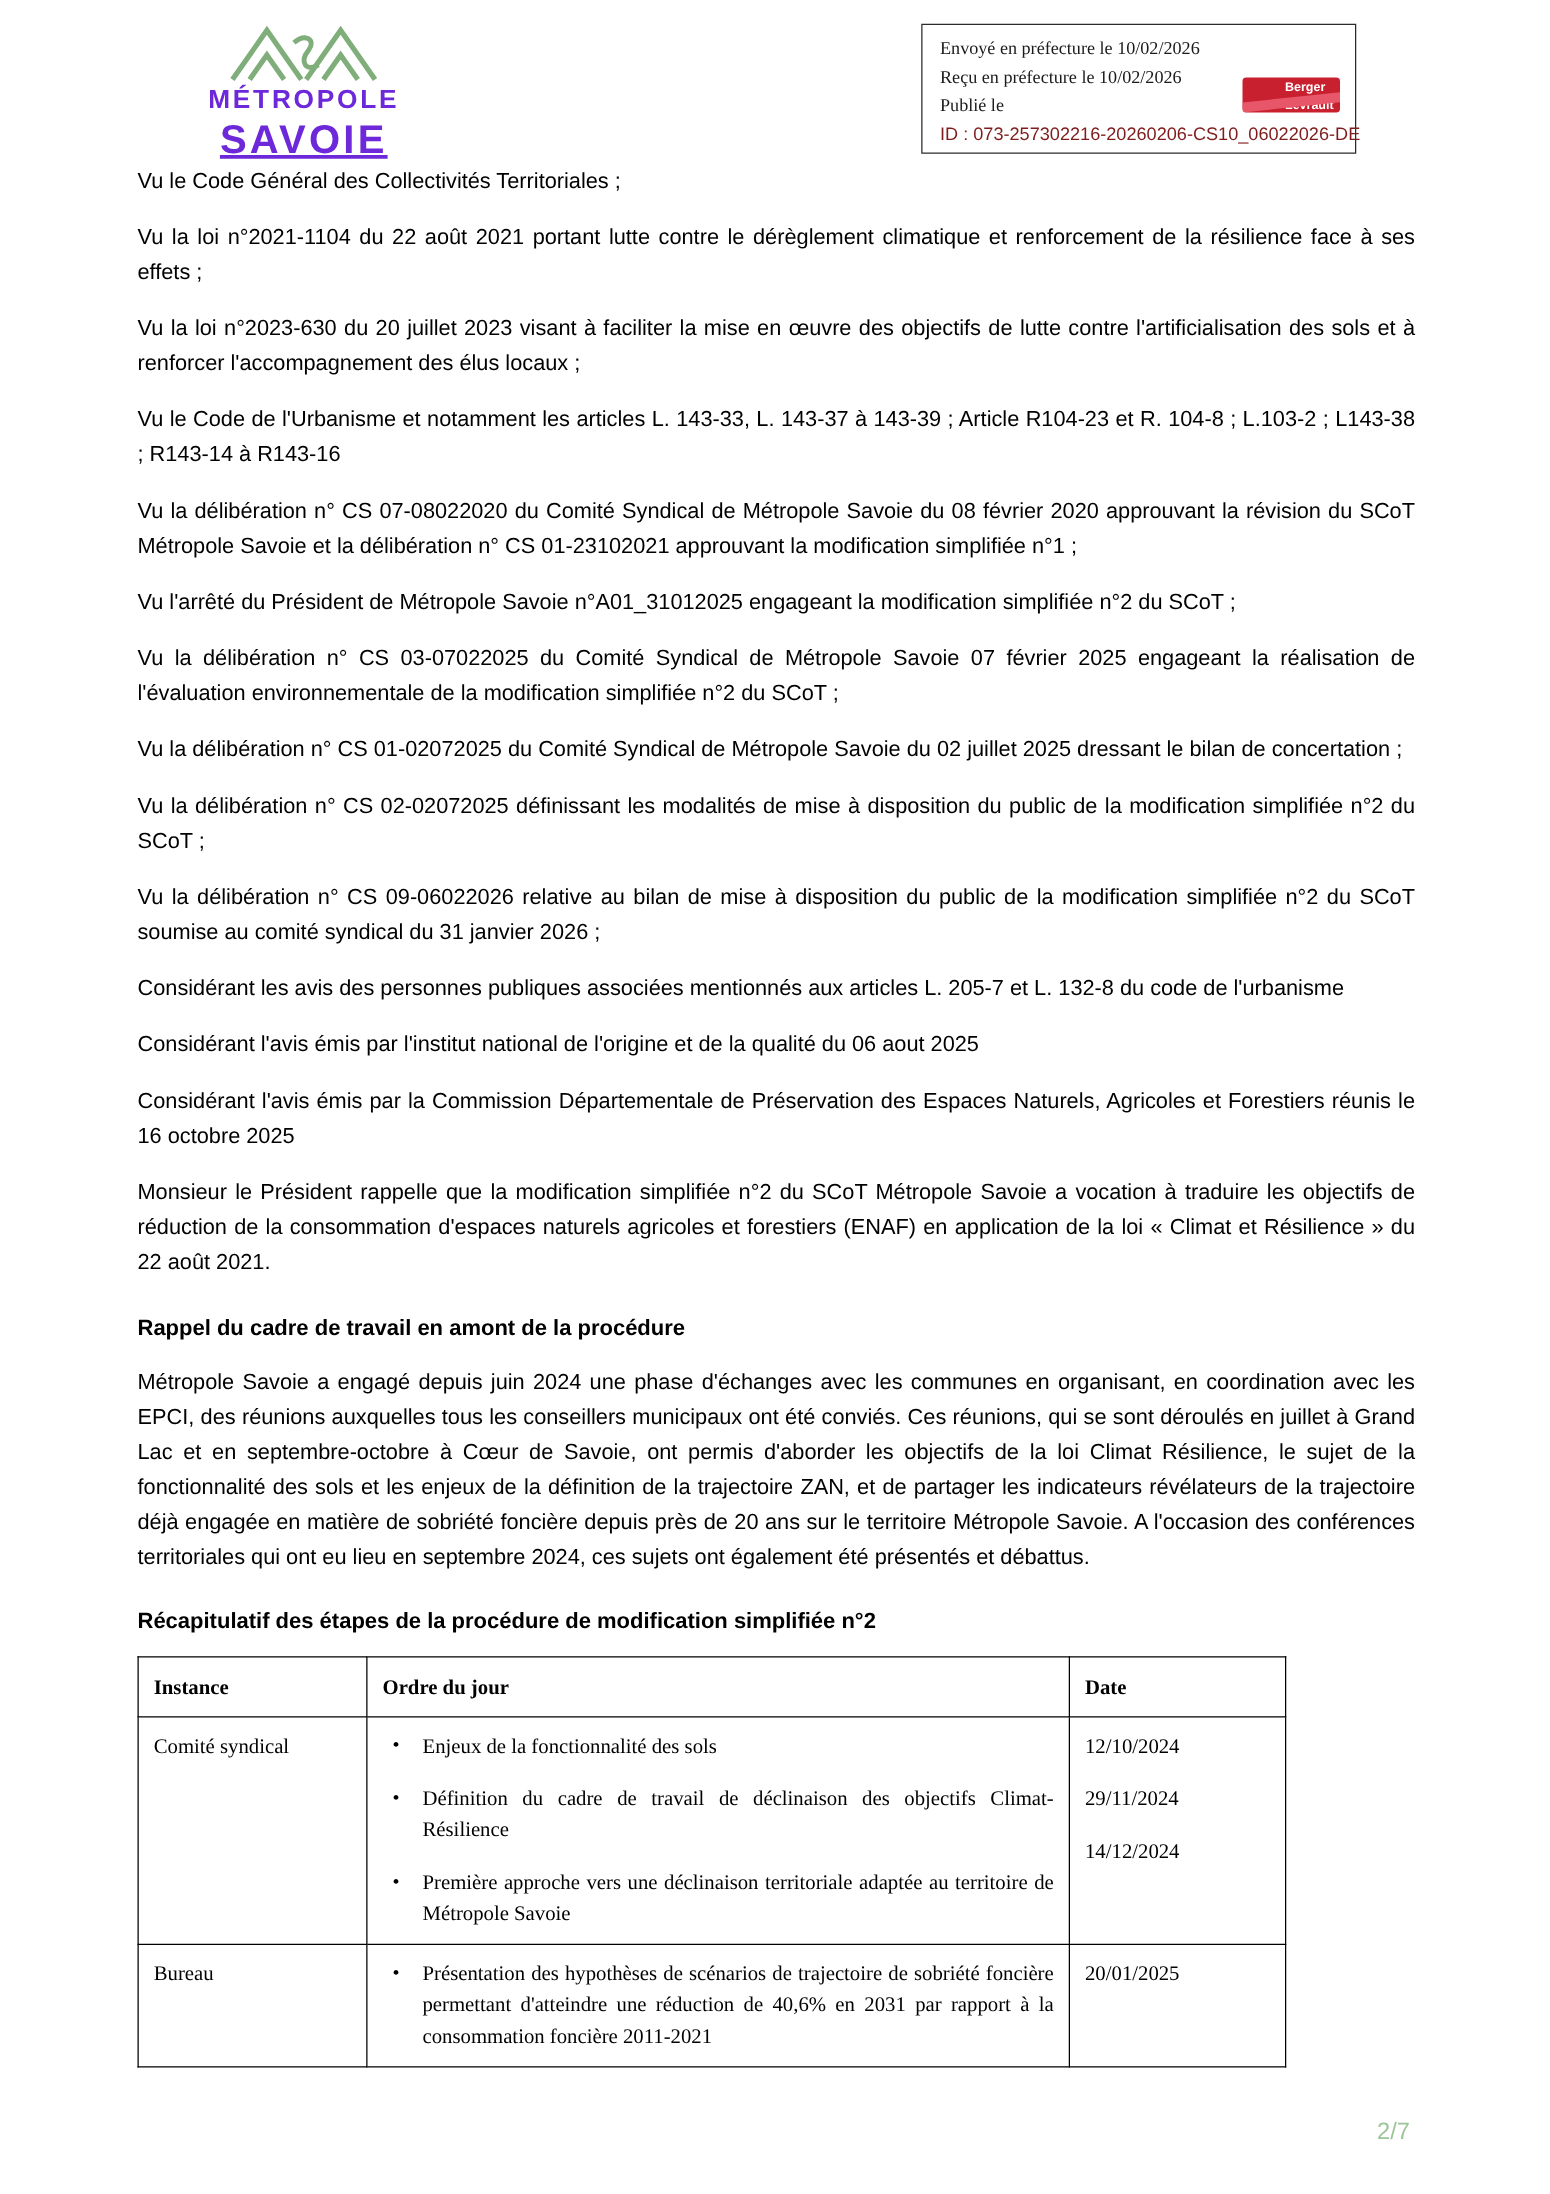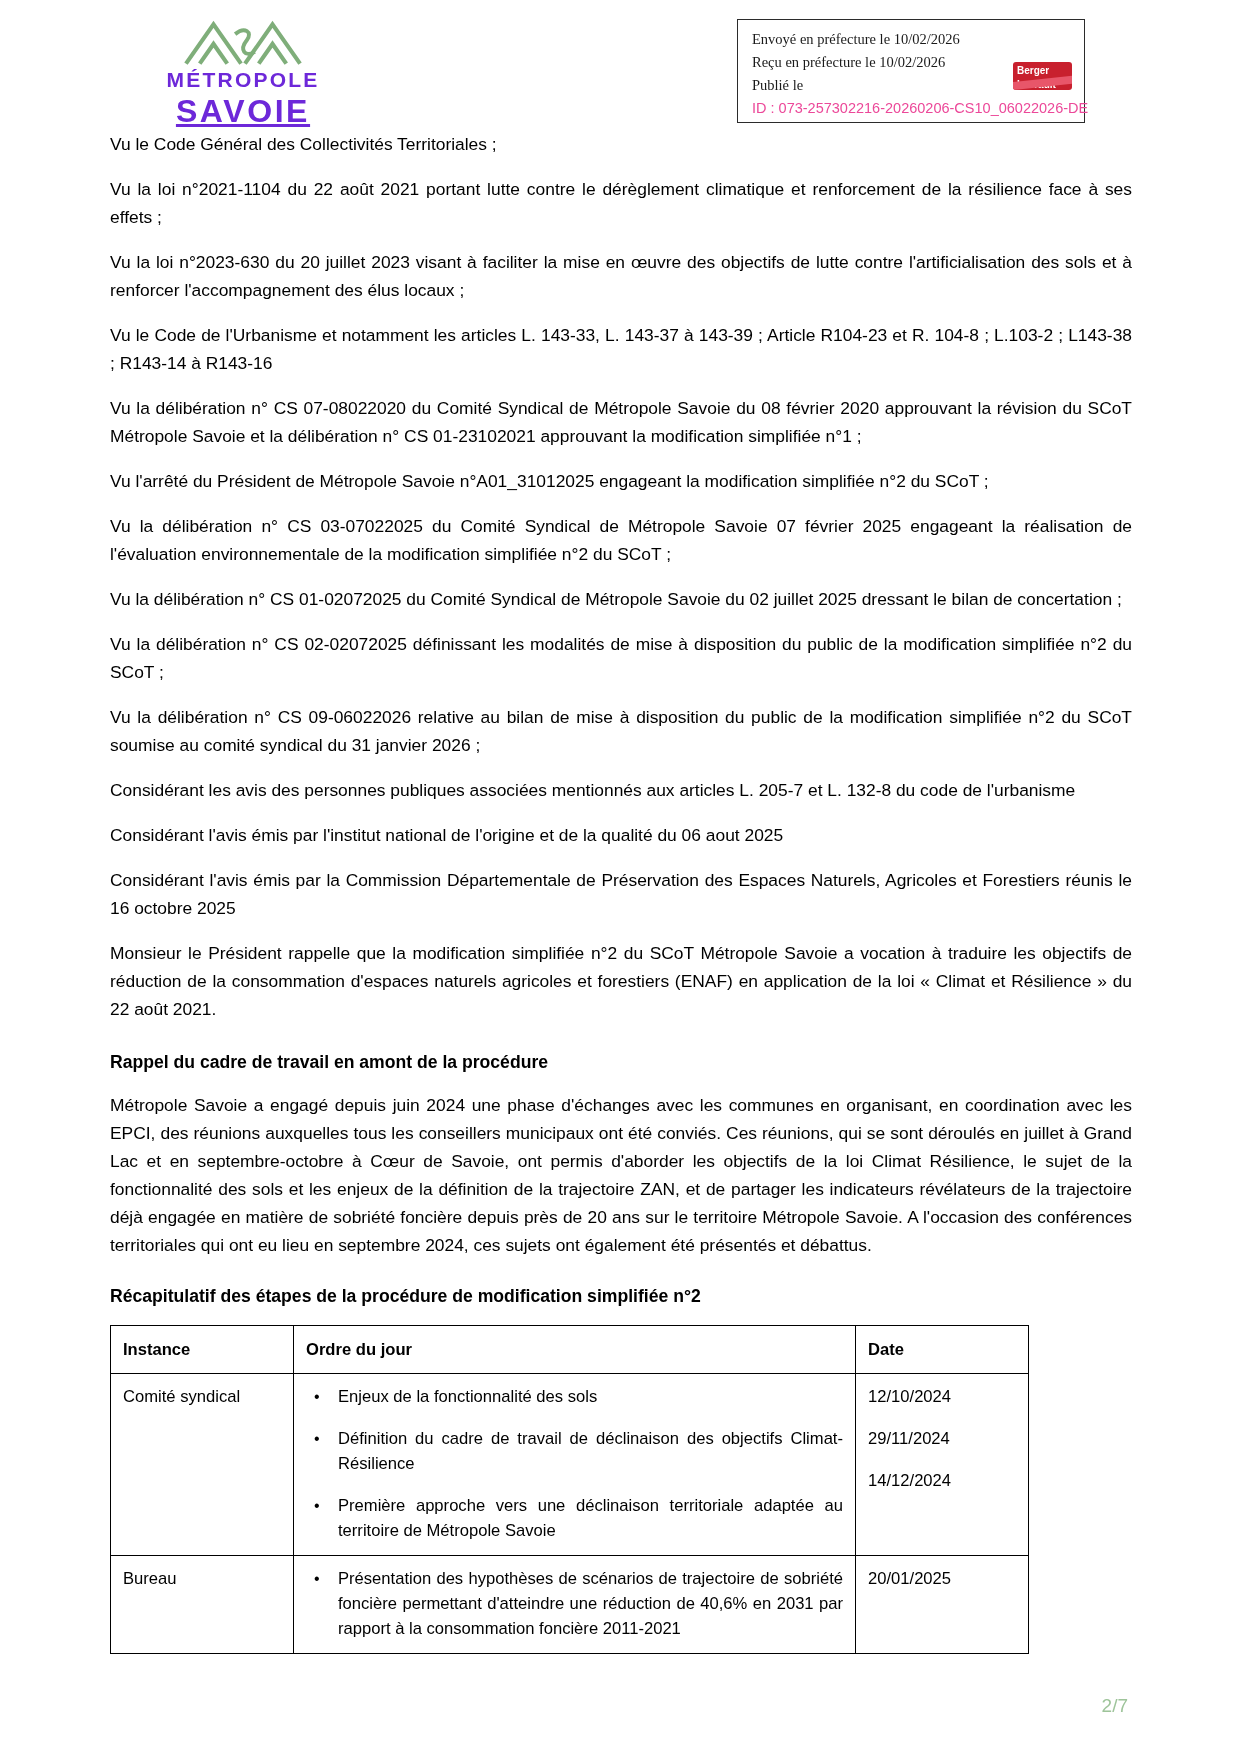--- a/index.html
+++ b/index.html
@@ -76,33 +76,34 @@
   .stamp-line {
     font-size: 14.5px;
     line-height: 23px;
     color: #1a1a1a;
     white-space: nowrap;
     font-family: Liberation Serif, serif;
   }
   .stamp-id {
     font-size: 14.5px;
     line-height: 23px;
-    color: #ec4899;
+    color: #7f1d1d;
     white-space: nowrap;
     font-family: "Liberation Sans", sans-serif;
   }
   .stamp-logo {
     position: absolute;
     right: 12px;
     top: 42px;
-    width: 59px;
+    width: 48px;
     height: 28px;
     background: #c8202e;
     border-radius: 3px;
     overflow: hidden;
+    padding-left: 30px;
   }
   .stamp-logo-text {
     display: block;
     color: #ffffff;
     font-size: 10px;
     font-weight: 700;
     line-height: 11px;
     padding: 3px 0 0 4px;
     font-family: "Liberation Sans", sans-serif;
     letter-spacing: 0px;
@@ -156,21 +157,21 @@
     width: 843px;
     margin-top: 6px;
     table-layout: fixed;
   }
   table.steps td, table.steps th {
     border: 1.3px solid #000000;
     vertical-align: top;
     padding: 10px 12px 12px 12px;
     font-size: 16.6px;
     line-height: 25px;
-    font-family: Liberation Sans, sans-serif;
+    font-family: Liberation Serif, serif;
     color: #000000;
   }
   table.steps th {
     font-weight: 700;
     text-align: left;
     padding-top: 11px;
     padding-bottom: 11px;
   }
   .col-instance { width: 158px; }
   .col-agenda   { width: 537px; }

